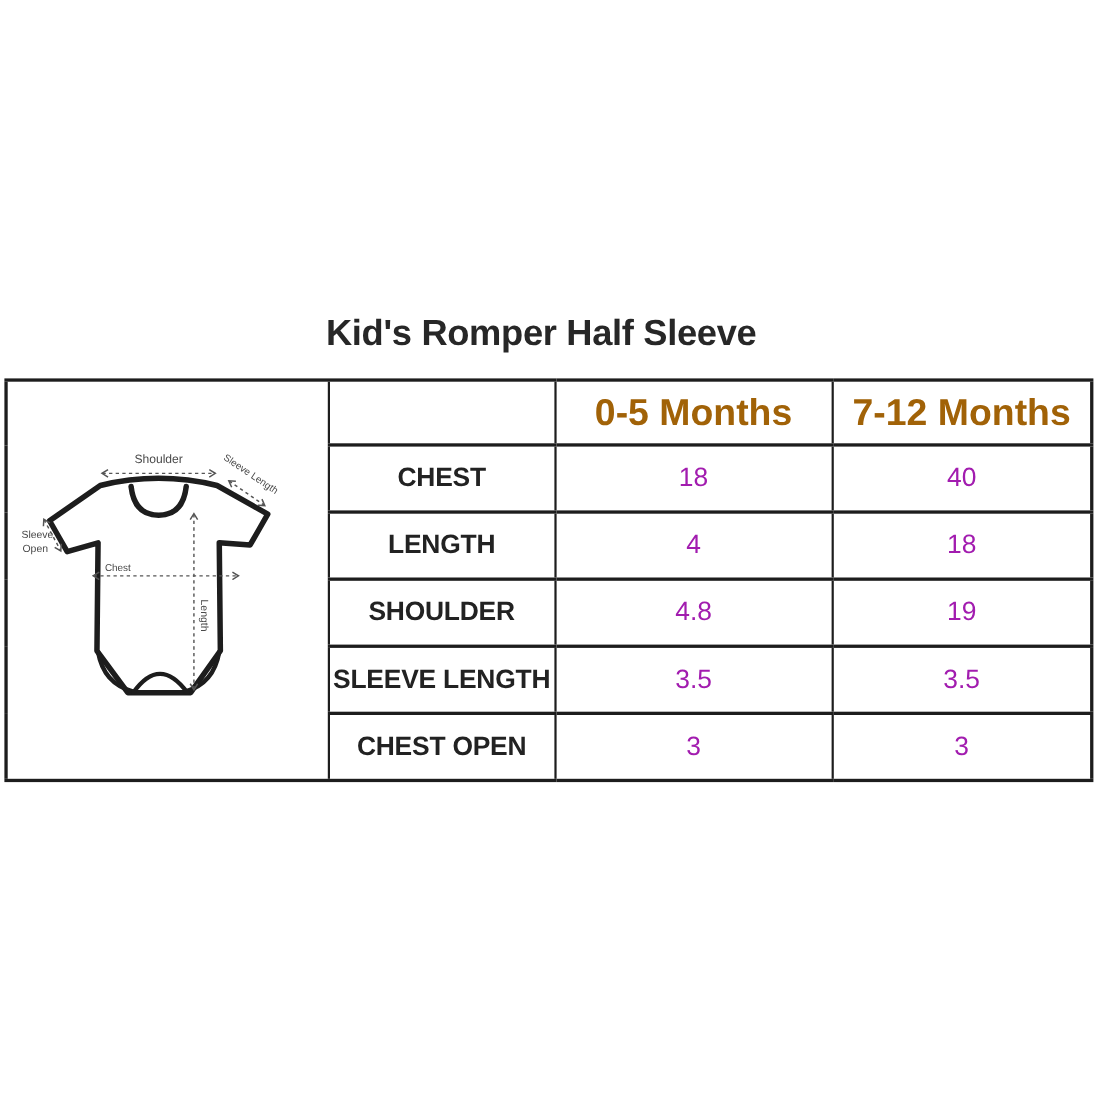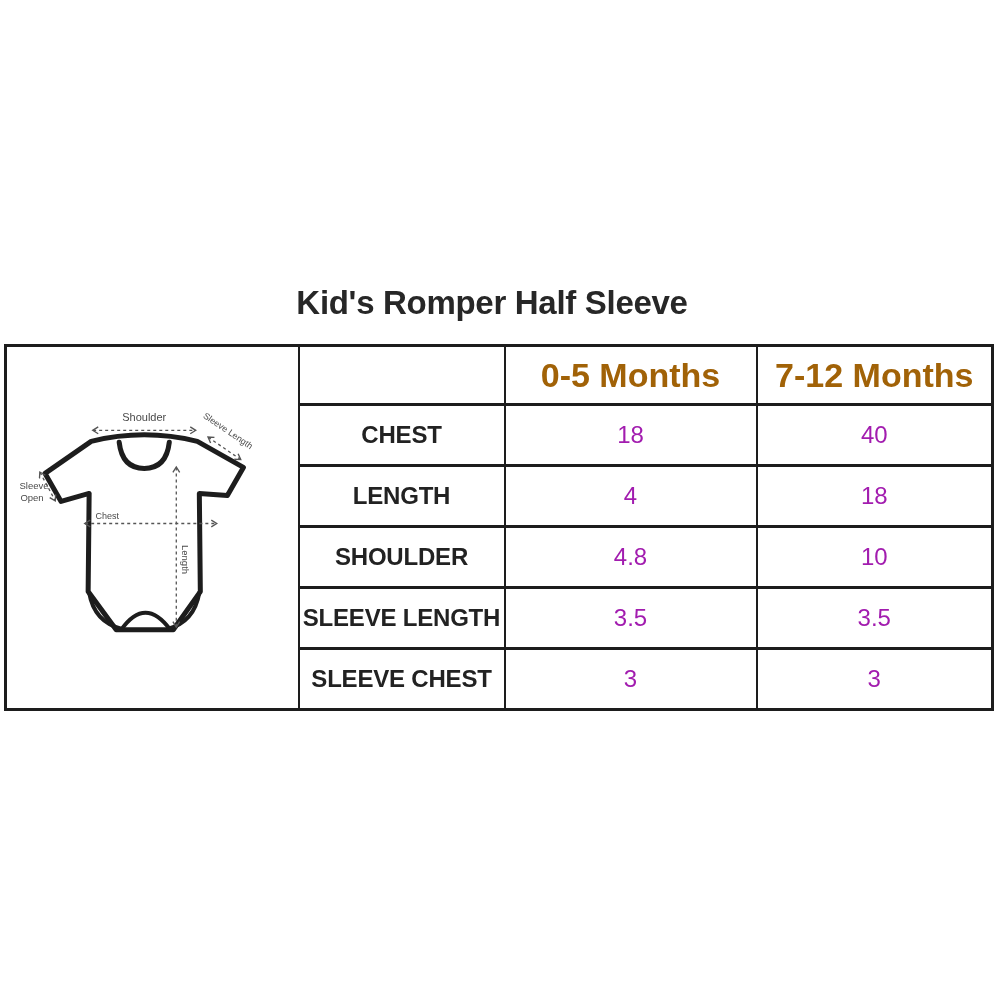--- a/index.html
+++ b/index.html
@@ -101,26 +101,26 @@
     <td class="value-cell">40</td>
   </tr>
   <tr class="data-row">
     <td class="row-label">LENGTH</td>
     <td class="value-cell">4</td>
     <td class="value-cell">18</td>
   </tr>
   <tr class="data-row">
     <td class="row-label">SHOULDER</td>
     <td class="value-cell">4.8</td>
-    <td class="value-cell">10</td>
+    <td class="value-cell">19</td>
   </tr>
   <tr class="data-row">
     <td class="row-label">SLEEVE LENGTH</td>
     <td class="value-cell">3.5</td>
     <td class="value-cell">3.5</td>
   </tr>
   <tr class="data-row">
-    <td class="row-label">SLEEVE CHEST</td>
+    <td class="row-label">CHEST OPEN</td>
     <td class="value-cell">3</td>
     <td class="value-cell">3</td>
   </tr>
 </tbody>
   </table>
 
 </body></html>

